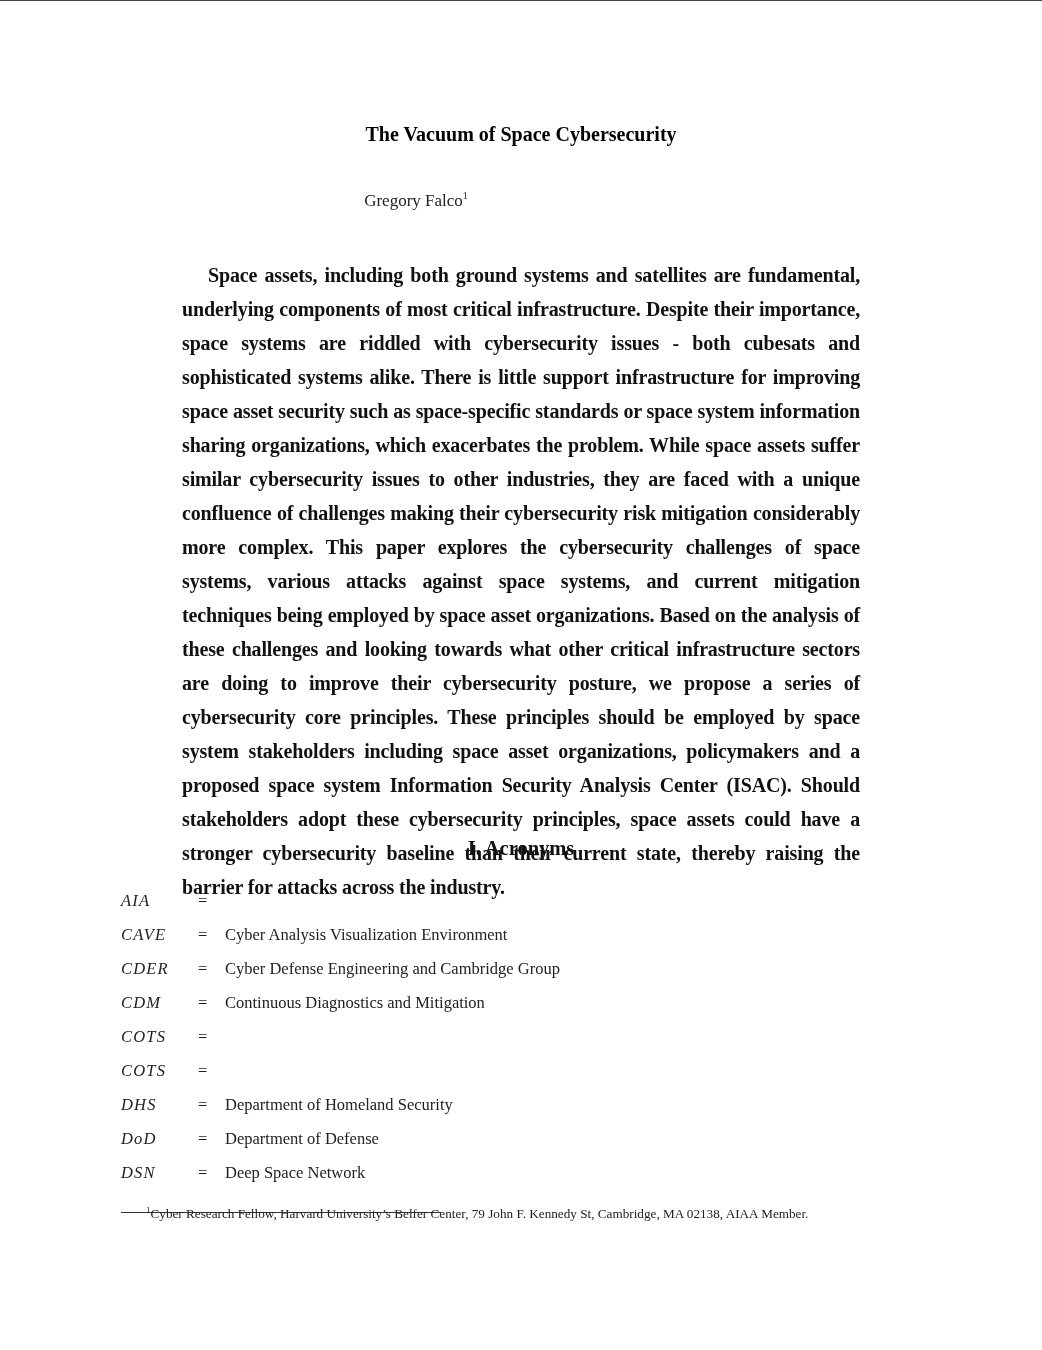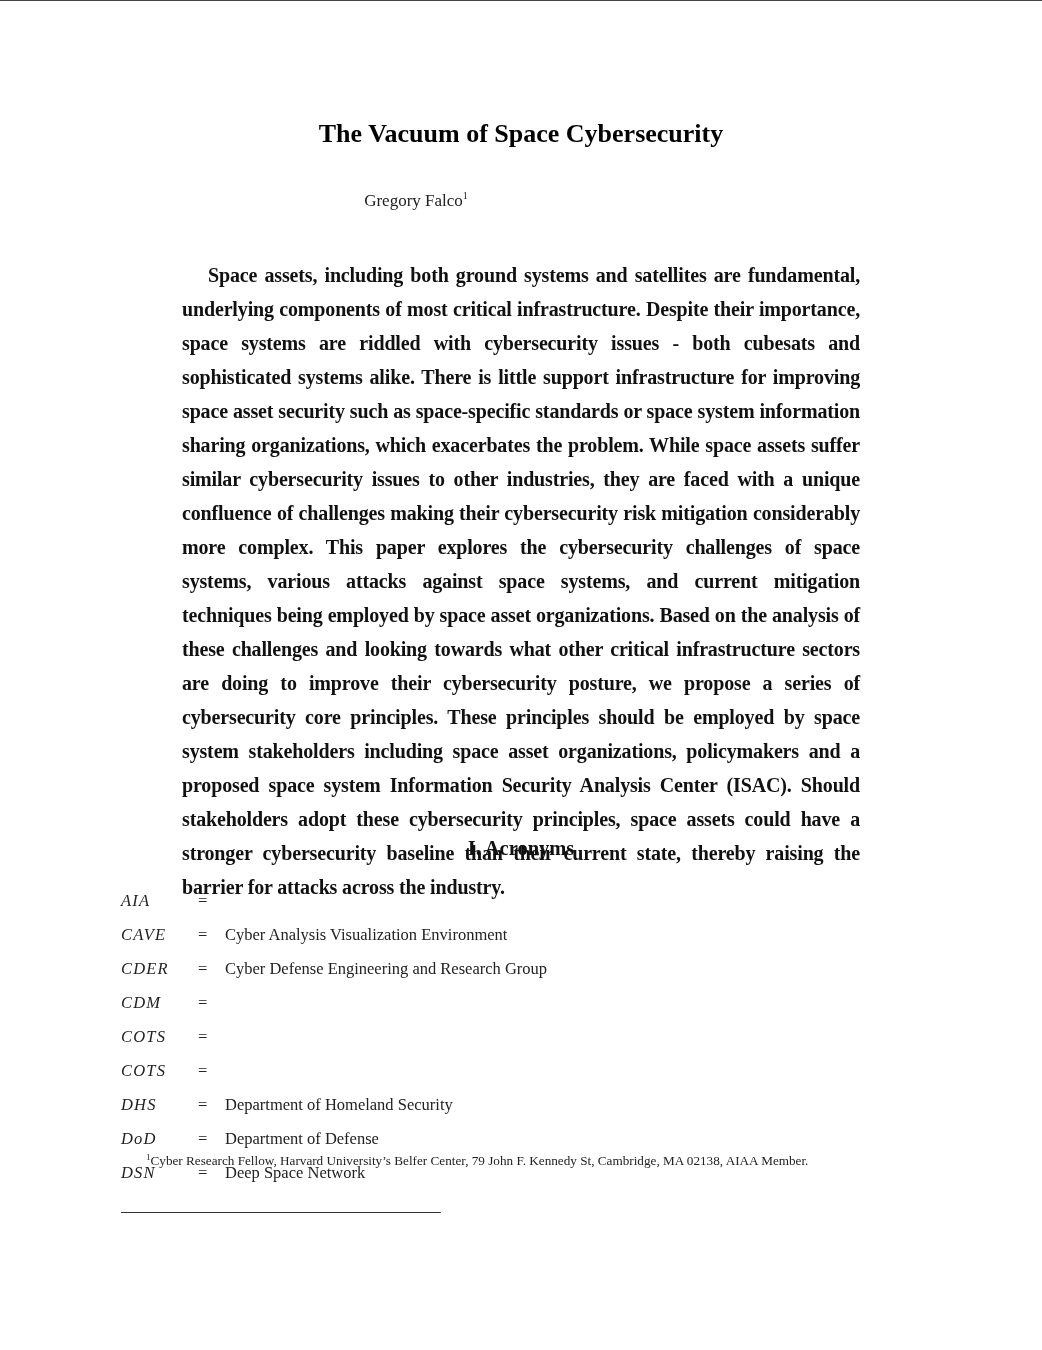--- a/index.html
+++ b/index.html
@@ -3,21 +3,21 @@
 <meta charset="utf-8">
 <style>
   html, body { margin: 0; padding: 0; background: #ffffff; }
   body {
     width: 1042px; height: 1350px; position: relative; overflow: hidden;
     font-family: "Liberation Serif", "DejaVu Serif", serif; color: #111;
   }
   .topline { position: absolute; left: 0; top: 0; width: 1042px; height: 1px; background: #444; }
   .title {
     position: absolute; left: 0; width: 1042px; top: 114px; text-align: center;
-    font-weight: bold; font-size: 26px; line-height: 40px; color: #000;
+    font-weight: bold; font-size: 20px; line-height: 40px; color: #000;
   }
   .author {
     position: absolute; left: 0; width: 832px; top: 190px; text-align: center;
     font-size: 17px; line-height: 22px; color: #222;
   }
   .author sup { font-size: 10px; vertical-align: 7px; line-height: 0; }
   .abstract {
     position: absolute; left: 182px; width: 678px; top: 258px;
     font-weight: bold; font-size: 20px; line-height: 34px;
     text-align: justify; text-indent: 26px; color: #111;
@@ -27,21 +27,21 @@
     position: absolute; left: 0; width: 1042px; top: 834px; text-align: center;
     font-weight: bold; font-size: 20.5px; line-height: 28px; color: #111;
   }
   .acronyms { position: absolute; left: 121px; top: 884px; width: 700px; }
   .acr-row { position: relative; height: 34px; font-size: 16.5px; line-height: 34px; color: #222; text-align: center; }
   .acr-abbr { position: absolute; left: 0; font-style: italic; letter-spacing: 1.2px; }
   .acr-eq { position: absolute; left: 77px; }
   .acr-def { position: absolute; left: 104px; white-space: nowrap; }
   .fn-rule { position: absolute; left: 121px; top: 1212px; width: 320px; height: 1px; background: #333; }
   .footnote {
-    position: absolute; left: 146px; top: 1152px; font-size: 13.2px; line-height: 18px;
+    position: absolute; left: 146px; top: 1205px; font-size: 13.2px; line-height: 18px;
     color: #222; white-space: nowrap;
   }
   .footnote sup { font-size: 9px; vertical-align: 5px; line-height: 0; }
 </style>
 </head>
 <body>
 
 <div class="topline"></div>
 
 <h1 class="title" style="margin:0;">The Vacuum of Space Cybersecurity</h1>
@@ -60,25 +60,26 @@
     <span class="acr-eq">=</span>
   </div>
   <div class="acr-row">
     <span class="acr-abbr">CAVE</span>
     <span class="acr-eq">=</span>
     <span class="acr-def">Cyber Analysis Visualization Environment</span>
   </div>
   <div class="acr-row">
     <span class="acr-abbr">CDER</span>
     <span class="acr-eq">=</span>
-    <span class="acr-def">Cyber Defense Engineering and Research Group</span>
+    <span class="acr-def">Cyber Defense Engineering and Cambridge Group</span>
   </div>
   <div class="acr-row">
     <span class="acr-abbr">CDM</span>
     <span class="acr-eq">=</span>
+    <span class="acr-def">Continuous Diagnostics and Mitigation</span>
   </div>
   <div class="acr-row">
     <span class="acr-abbr">COTS</span>
     <span class="acr-eq">=</span>
   </div>
   <div class="acr-row">
     <span class="acr-abbr">COTS</span>
     <span class="acr-eq">=</span>
   </div>
   <div class="acr-row">

